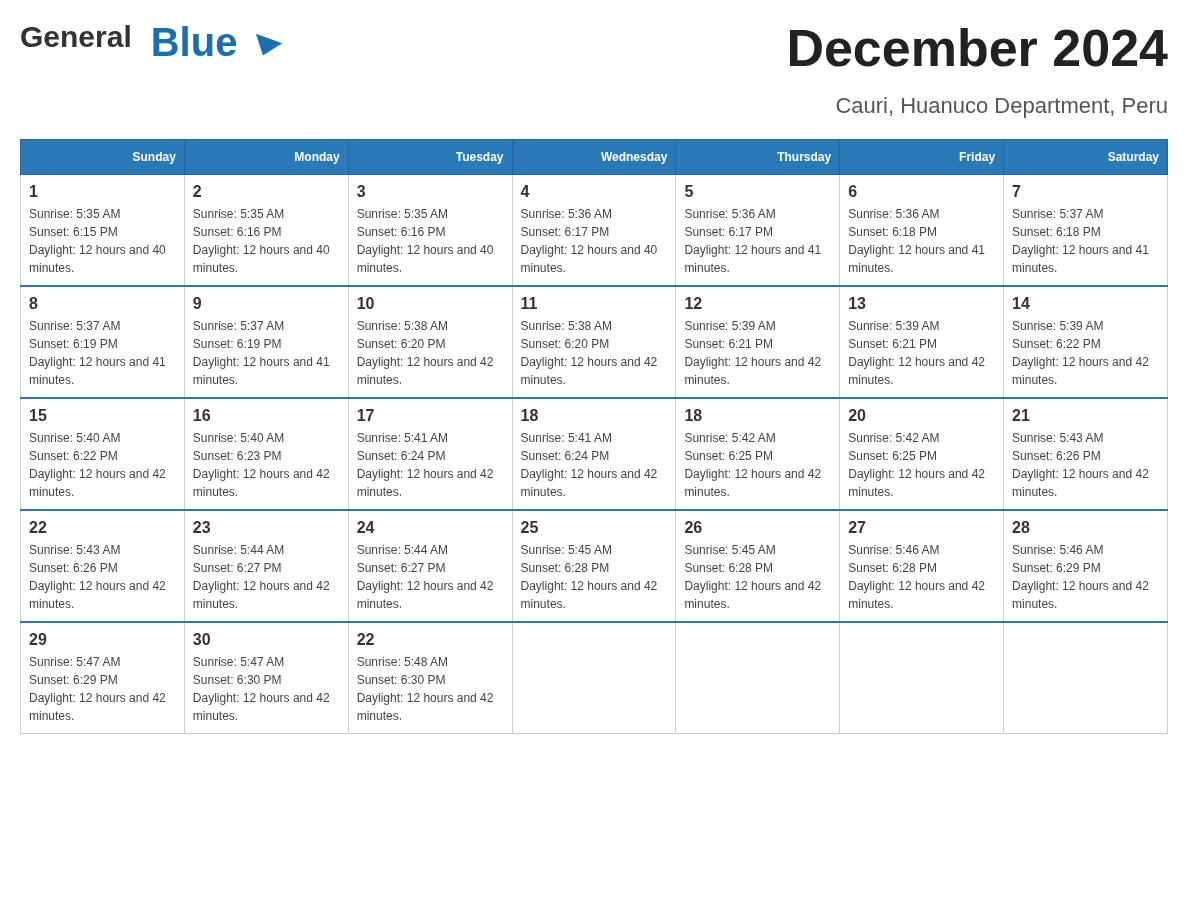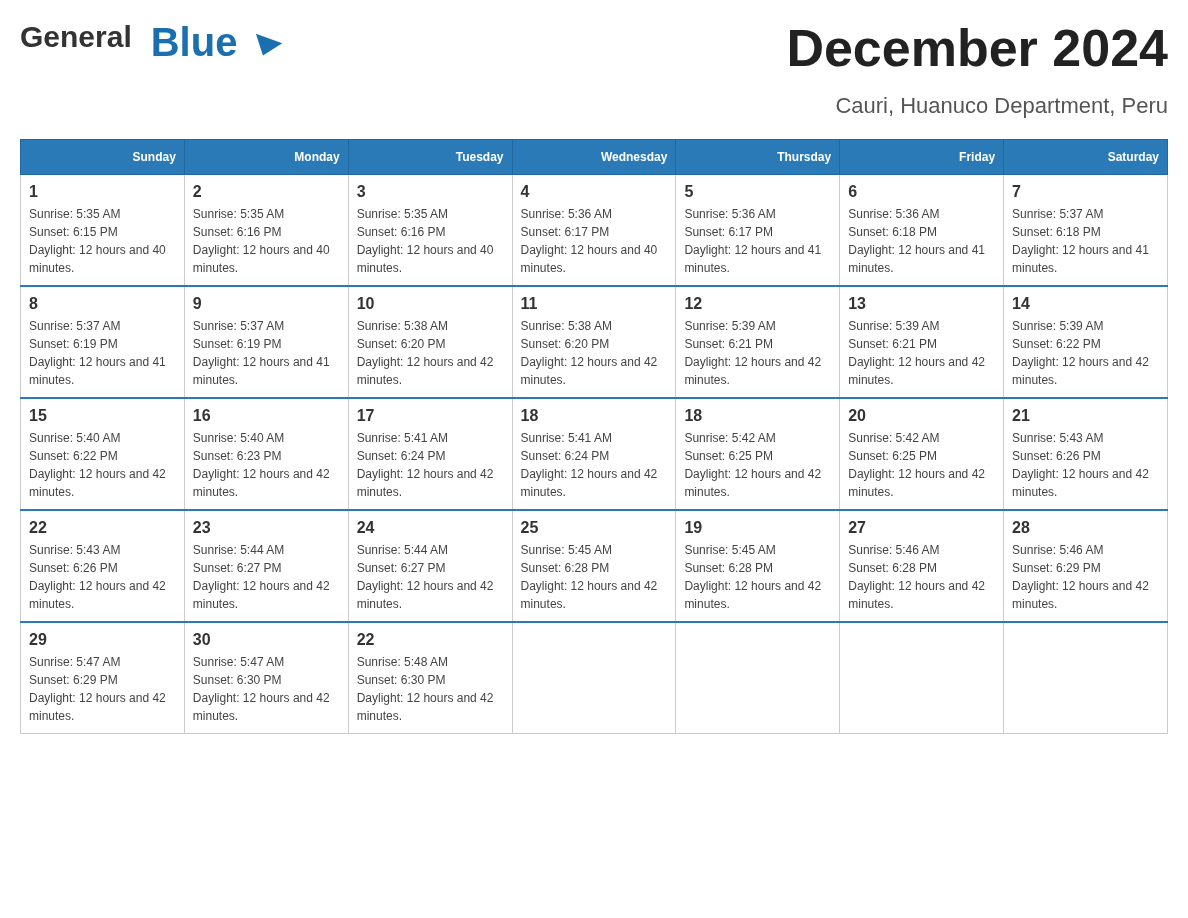--- a/index.html
+++ b/index.html
@@ -234,21 +234,21 @@
         </td>
         <td>
           <div class="day-number">24</div>
           <div class="day-info">Sunrise: 5:44 AM<br>Sunset: 6:27 PM<br>Daylight: 12 hours and 42 minutes.</div>
         </td>
         <td>
           <div class="day-number">25</div>
           <div class="day-info">Sunrise: 5:45 AM<br>Sunset: 6:28 PM<br>Daylight: 12 hours and 42 minutes.</div>
         </td>
         <td>
-          <div class="day-number">19</div>
+          <div class="day-number">26</div>
           <div class="day-info">Sunrise: 5:45 AM<br>Sunset: 6:28 PM<br>Daylight: 12 hours and 42 minutes.</div>
         </td>
         <td>
           <div class="day-number">27</div>
           <div class="day-info">Sunrise: 5:46 AM<br>Sunset: 6:28 PM<br>Daylight: 12 hours and 42 minutes.</div>
         </td>
         <td>
           <div class="day-number">28</div>
           <div class="day-info">Sunrise: 5:46 AM<br>Sunset: 6:29 PM<br>Daylight: 12 hours and 42 minutes.</div>
         </td>

